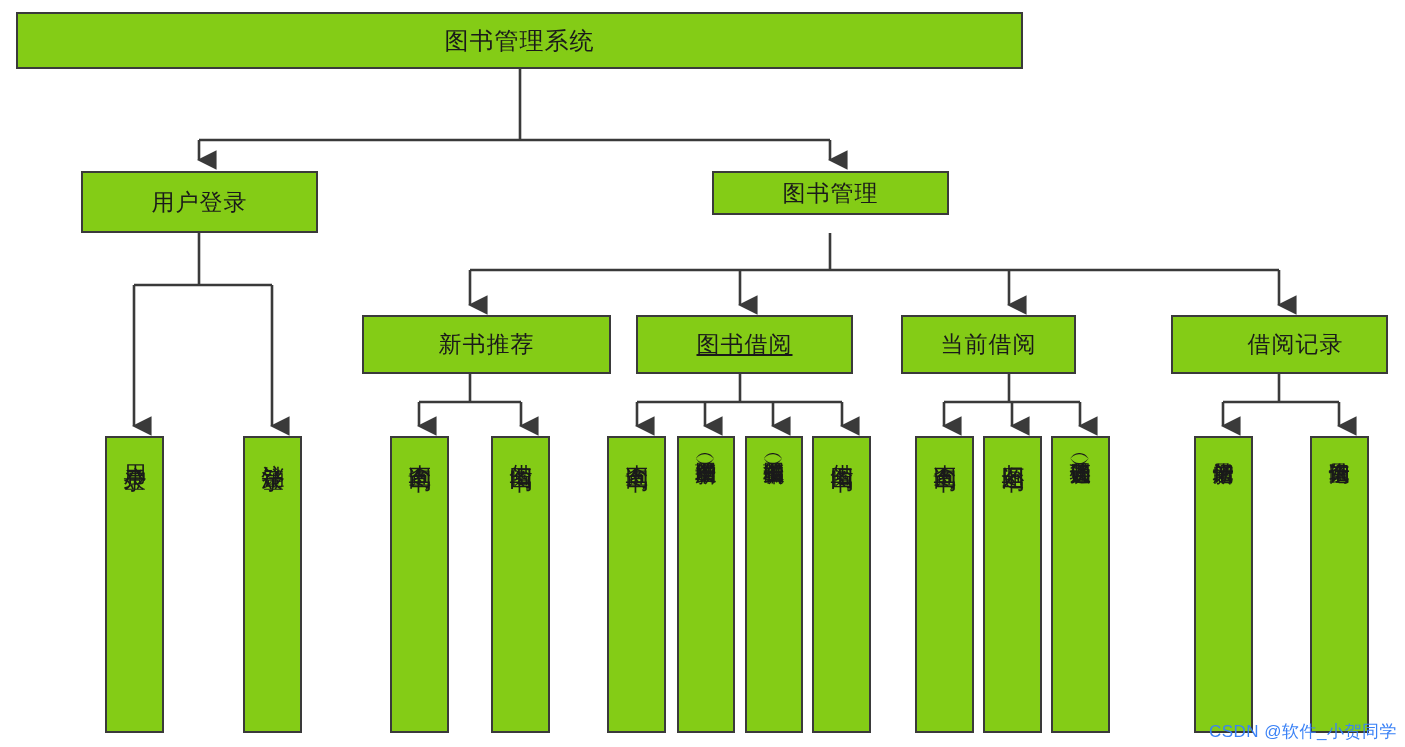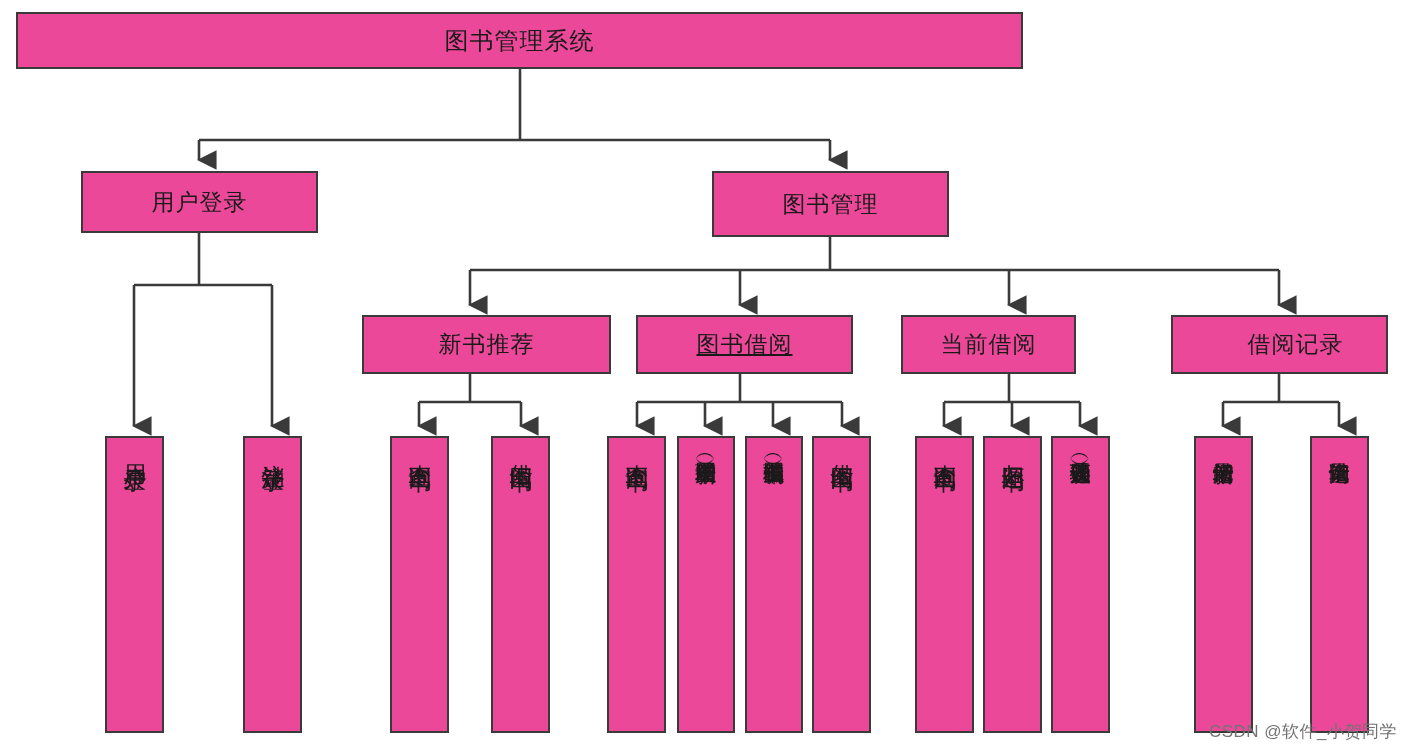--- a/index.html
+++ b/index.html
@@ -21,21 +21,21 @@
     position: absolute;
     left: 0;
     top: 0;
     width: 1405px;
     height: 747px;
     pointer-events: none;
   }
   .node {
     position: absolute;
     box-sizing: border-box;
-    background: #ec4899;
+    background: #84cc16;
     border: 2.5px solid #3a3a3a;
     display: flex;
     align-items: center;
     justify-content: center;
     color: #1a1a1a;
   }
   .node.horiz {
     font-size: 23px;
     letter-spacing: 1px;
   }
@@ -61,21 +61,21 @@
     letter-spacing: 0px;
   }
   .htext {
     white-space: nowrap;
   }
   #watermark {
     position: absolute;
     right: 8px;
     bottom: 4px;
     font-size: 17px;
-    color: #737373;
+    color: #3b82f6;
     letter-spacing: 0.5px;
     white-space: nowrap;
   }
 </style>
 </head>
 <body>
 
 <div id="canvas">
 
   <svg id="wires" viewBox="0 0 1405 747" xmlns="http://www.w3.org/2000/svg">
@@ -131,21 +131,21 @@
     </g>
   </svg>
 
   <div class="node horiz root" style="left:16px; top:12px; width:1007px; height:57px;">
     <span class="htext">图书管理系统</span>
   </div>
 
   <div class="node horiz" style="left:81px; top:171px; width:237px; height:62px;">
     <span class="htext">用户登录</span>
   </div>
-  <div class="node horiz" style="left:712px; top:171px; width:237px; height:66px;text-align:center;">
+  <div class="node horiz" style="left:712px; top:171px; width:237px; height:44px;text-align:center;">
     <span class="htext">图书管理</span>
   </div>
 
   <div class="node horiz" style="left:362px; top:315px; width:249px; height:59px;">
     <span class="htext">新书推荐</span>
   </div>
   <div class="node horiz" style="left:636px; top:315px; width:217px; height:59px;text-decoration:underline;">
     <span class="htext">图书借阅</span>
   </div>
   <div class="node horiz" style="left:901px; top:315px; width:175px; height:59px;">

